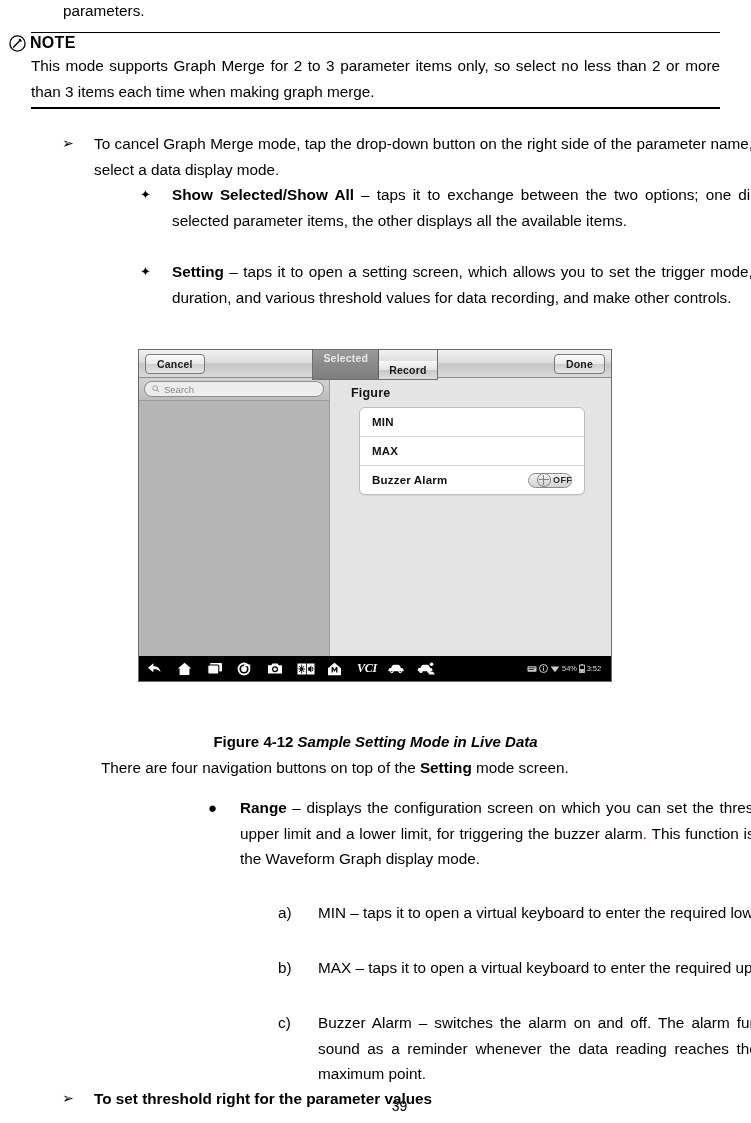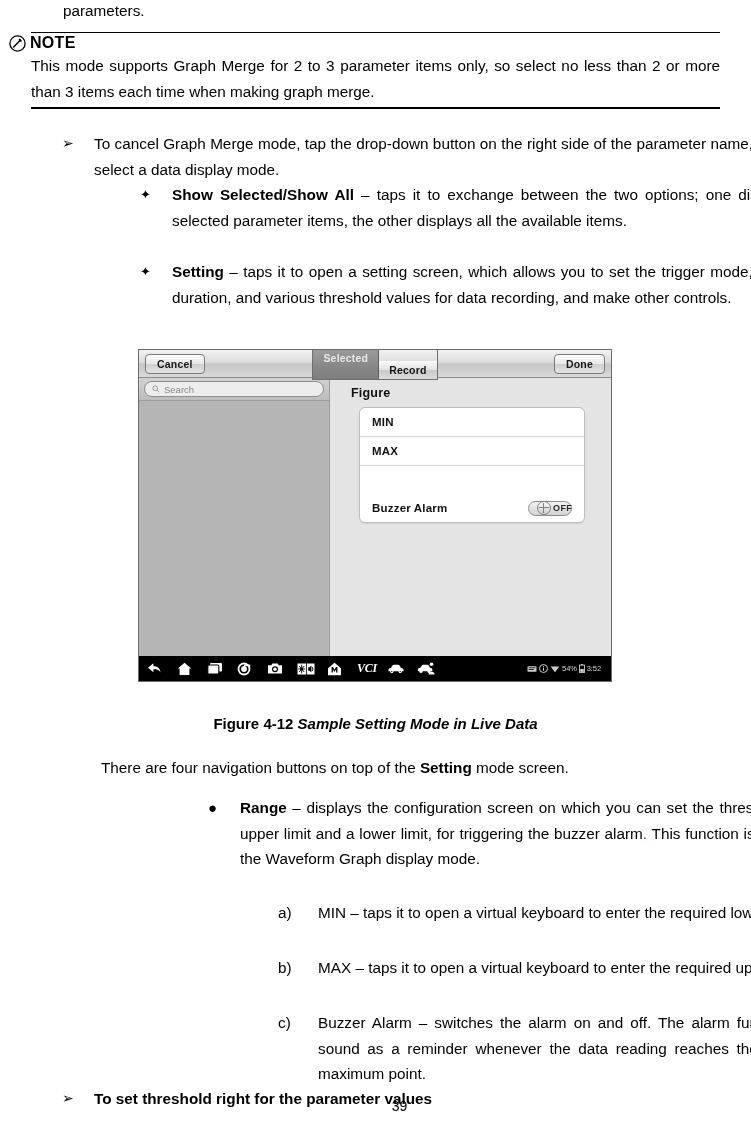--- a/index.html
+++ b/index.html
@@ -291,21 +291,21 @@
     overflow: hidden;
     box-shadow: 0 1px 1px rgba(0,0,0,0.08);
   }
   .card-row {
     height: 28px;
     display: flex;
     align-items: center;
     padding: 0 12px;
     border-bottom: 1px solid #d6d6d6;
   }
-  .card-row:last-child { border-bottom: none; margin-top: 28px; }
+  .card-row:last-child { border-bottom: none; }
   .card-row-label {
     font-size: 11.5px;
     font-weight: bold;
     color: #111;
     letter-spacing: 0.2px;
   }
   .toggle {
     margin-left: auto;
     display: flex;
     align-items: center;
@@ -384,21 +384,21 @@
   .nav-status svg { display: block; }
   .status-text {
     font-size: 7.5px;
     color: #d8d8d8;
     letter-spacing: -0.1px;
   }
 
   .fig-caption {
     position: absolute;
     left: 0;
-    top: 715px;
+    top: 733px;
     width: 751px;
     text-align: center;
     font-size: 15px;
     font-weight: bold;
   }
   .fig-caption .cap-it { font-style: italic; }
 
   .page-number {
     position: absolute;
     left: 0;

